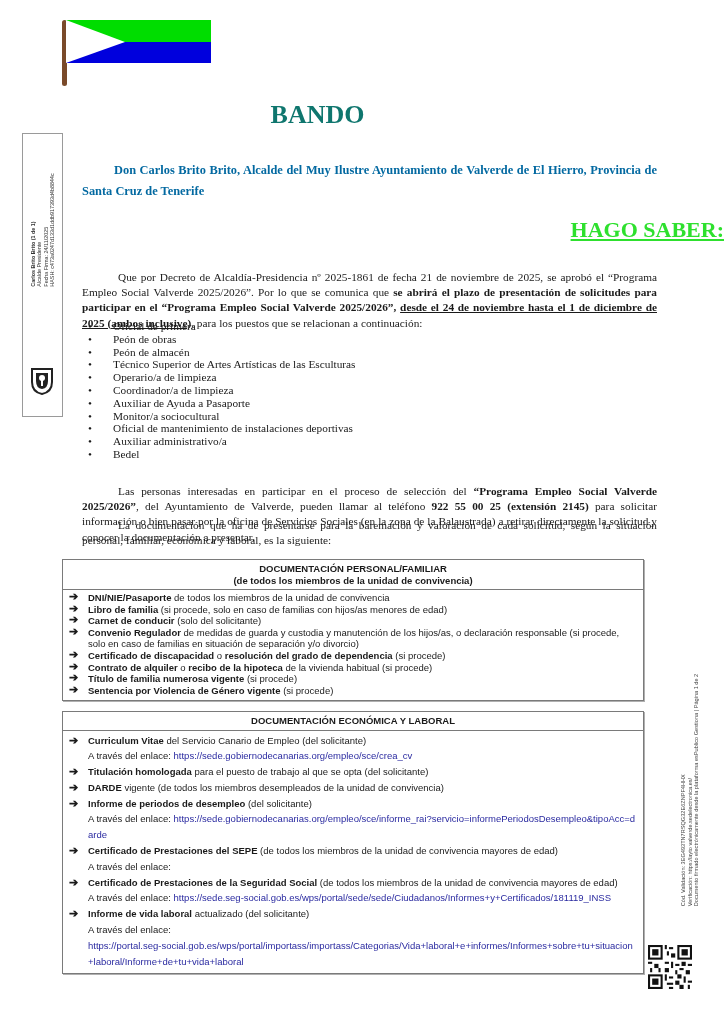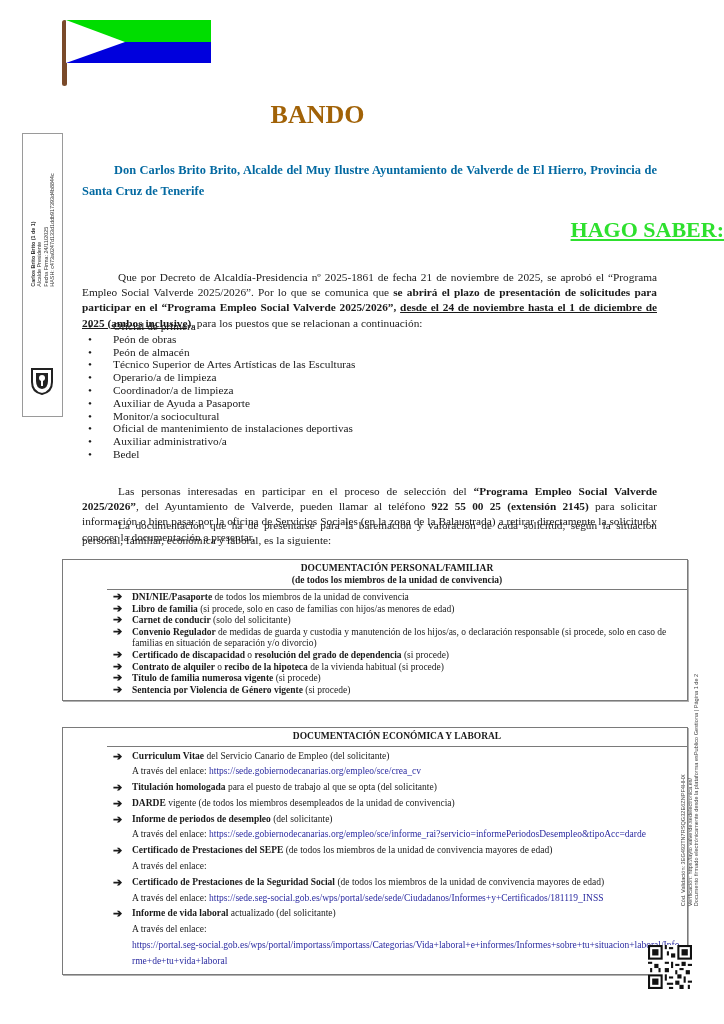--- a/index.html
+++ b/index.html
@@ -9,32 +9,32 @@
 
   .stamp { position: absolute; left: 22px; top: 133px; width: 39px; height: 282px; border: 1px solid #9a9a9a; }
   .stamp-text { position: absolute; left: 50%; top: 96px; transform: translate(-50%,-50%) rotate(-90deg); white-space: nowrap; font-family: "Liberation Sans", sans-serif; font-size: 5.4px; line-height: 6.4px; color: #333; }
   .stamp-text div { white-space: nowrap; }
   .stamp-text .bold { font-weight: bold; }
   .emblem { position: absolute; left: 6px; top: 232px; width: 26px; height: 30px; }
 
   .side-right { position: absolute; left: 690px; top: 790px; transform: translate(-50%,-50%) rotate(-90deg); white-space: nowrap; font-family: "Liberation Sans", sans-serif; font-size: 5.6px; line-height: 6.6px; color: #444; }
   .qr { position: absolute; left: 648px; top: 945px; width: 44px; height: 44px; }
 
-  .title { position: absolute; left: 0; width: 635px; top: 100px; text-align: center; font-weight: bold; font-size: 26px; color: #a16207; }
+  .title { position: absolute; left: 0; width: 635px; top: 100px; text-align: center; font-weight: bold; font-size: 26px; color: #0f766e; }
   .intro { position: absolute; left: 82px; top: 160px; width: 575px; font-weight: bold; font-size: 12.4px; line-height: 21px; color: #0369a1; text-indent: 32px; text-align: justify; }
   .hago { position: absolute; left: 0; width: 724px; top: 217px; text-align: right; font-weight: bold; font-size: 22px; color: #2ee02e; text-decoration: underline; }
 
   .para { position: absolute; left: 82px; width: 575px; font-size: 11.3px; line-height: 15.2px; text-align: justify; text-indent: 36px; margin-top: 12px; }
   .para .u { text-decoration: underline; }
 
   .jobs { position: absolute; left: 88px; top: 320px; margin: 0; padding: 0; list-style: none; font-size: 11.3px; line-height: 12.8px; }
   .jobs li { position: relative; padding-left: 25px; }
   .jobs li .b { position: absolute; left: 0; top: 0; }
 
-  .box { position: absolute; left: 62px; width: 580px; border: 1px solid #7a7a7a; font-family: Liberation Serif, serif; font-size: 9.5px; color: #1a1a1a; box-shadow: 1px 1px 0 #b0b0b0; padding-left: 44px; }
+  .box { position: absolute; left: 62px; width: 580px; border: 1px solid #7a7a7a; font-family: Liberation Sans, sans-serif; font-size: 9.5px; color: #1a1a1a; box-shadow: 1px 1px 0 #b0b0b0; }
   .box-head { text-align: center; font-weight: bold; border-bottom: 1px solid #7a7a7a; padding: 3px 0 3px; line-height: 11.5px; }
   .box-body { padding: 2px 6px 4px 6px; }
   .item { position: relative; padding-left: 19px; line-height: 11.6px; }
   .item .arrow { position: absolute; left: 0; top: -1px; font-size: 11px; font-weight: bold; }
   .box2 .item { line-height: 15.8px; }
   .box2 .item .arrow { top: 0; }
   .link { color: #2a2aa0; }
 </style>
 </head>
 <body>
@@ -97,21 +97,21 @@
     <div class="item"><span class="arrow">➔</span><b>Libro de familia</b><span> (si procede, solo en caso de familias con hijos/as menores de edad)</span></div>
     <div class="item"><span class="arrow">➔</span><b>Carnet de conducir</b><span> (solo del solicitante)</span></div>
     <div class="item"><span class="arrow">➔</span><b>Convenio Regulador</b><span> de medidas de guarda y custodia y manutención de los hijos/as, o declaración responsable (si procede, solo en caso de familias en situación de separación y/o divorcio)</span></div>
     <div class="item"><span class="arrow">➔</span><b>Certificado de discapacidad</b><span> o </span><b>resolución del grado de dependencia</b><span> (si procede)</span></div>
     <div class="item"><span class="arrow">➔</span><b>Contrato de alquiler</b><span> o </span><b>recibo de la hipoteca</b><span> de la vivienda habitual (si procede)</span></div>
     <div class="item"><span class="arrow">➔</span><b>Título de familia numerosa vigente</b><span> (si procede)</span></div>
     <div class="item"><span class="arrow">➔</span><b>Sentencia por Violencia de Género vigente</b><span> (si procede)</span></div>
   </div>
 </div>
 
-<div class="box box2" style="top:727px;">
+<div class="box box2" style="top:711px;">
   <div class="box-head">
     <div>DOCUMENTACIÓN ECONÓMICA Y LABORAL</div>
   </div>
   <div class="box-body">
     <div class="item"><span class="arrow">➔</span><b>Curriculum Vitae</b><span> del Servicio Canario de Empleo (del solicitante)</span><br><span>A través del enlace: </span><span class="link">https://sede.gobiernodecanarias.org/empleo/sce/crea_cv</span></div>
     <div class="item"><span class="arrow">➔</span><b>Titulación homologada</b><span> para el puesto de trabajo al que se opta (del solicitante)</span></div>
     <div class="item"><span class="arrow">➔</span><b>DARDE</b><span> vigente (de todos los miembros desempleados de la unidad de convivencia)</span></div>
     <div class="item"><span class="arrow">➔</span><b>Informe de periodos de desempleo</b><span> (del solicitante)</span><br><span>A través del enlace: </span><span class="link" style="word-break:break-all;">https://sede.gobiernodecanarias.org/empleo/sce/informe_rai?servicio=informePeriodosDesempleo&amp;tipoAcc=darde</span></div>
     <div class="item"><span class="arrow">➔</span><b>Certificado de Prestaciones del SEPE</b><span> (de todos los miembros de la unidad de convivencia mayores de edad)</span><br><span>A través del enlace: </span><br></div>
     <div class="item"><span class="arrow">➔</span><b>Certificado de Prestaciones de la Seguridad Social</b><span> (de todos los miembros de la unidad de convivencia mayores de edad)</span><br><span>A través del enlace: </span><span class="link">https://sede.seg-social.gob.es/wps/portal/sede/sede/Ciudadanos/Informes+y+Certificados/181119_INSS</span></div>

